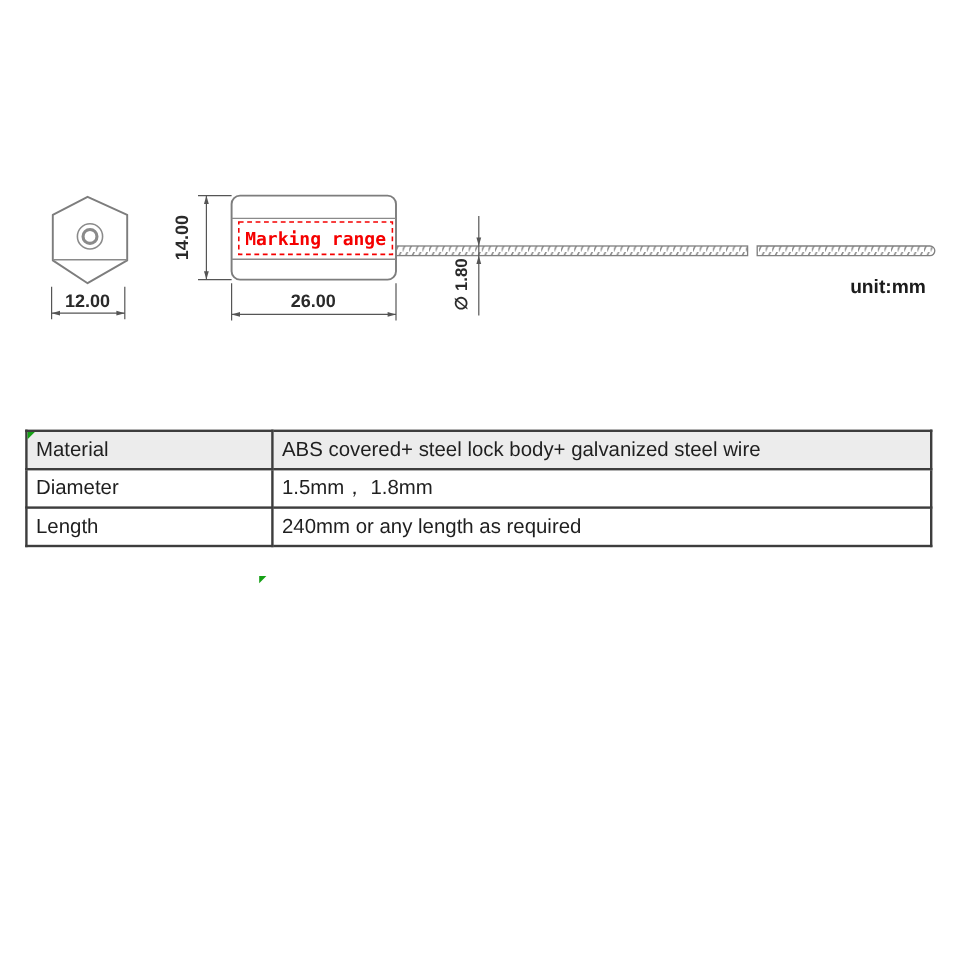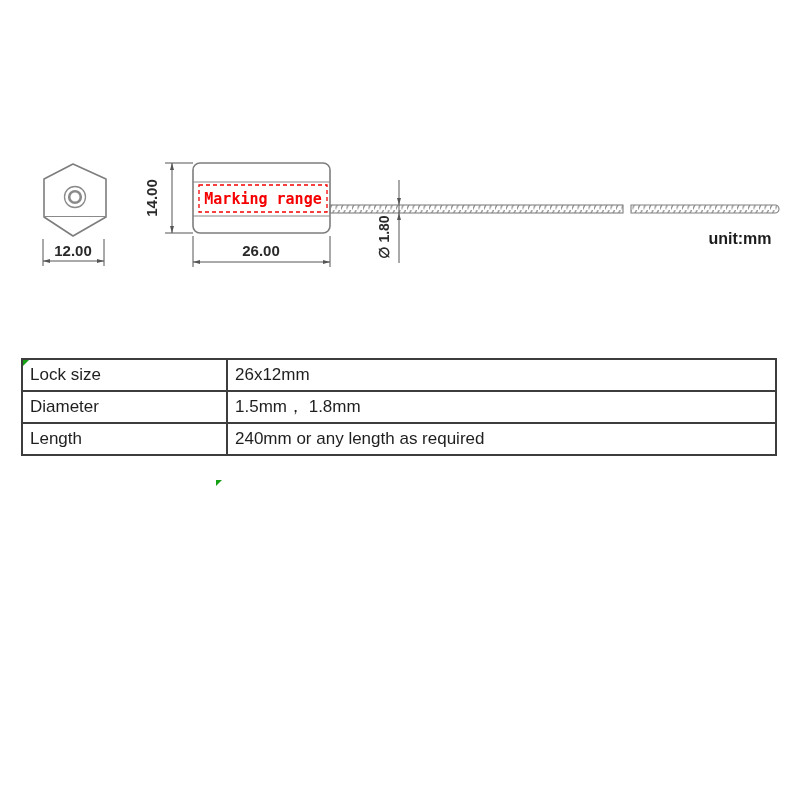--- a/index.html
+++ b/index.html
@@ -93,23 +93,23 @@
       <polygon points="399,205 397,198 401,198" fill="#555555" stroke="none"></polygon>
       <polygon points="399,213 397,220 401,220" fill="#555555" stroke="none"></polygon>
       <text class="diam-text" x="389" y="237" text-anchor="middle" stroke="none" transform="rotate(-90 389 237)">∅ 1.80</text>
     </g>
 
     <text class="unit-text" x="740" y="244" text-anchor="middle">unit:mm</text>
   </svg>
 
   <table class="spec">
     <tbody>
-      <tr class="row-h">
-        <td class="lbl">Lock size</td>
-        <td>26x12mm</td>
+      <tr class="row-h row-material">
+        <td class="lbl">Material</td>
+        <td>ABS covered+ steel lock body+ galvanized steel wire</td>
       </tr>
       <tr class="row-h">
         <td class="lbl">Diameter</td>
         <td>1.5mm， 1.8mm</td>
       </tr>
       <tr class="row-h">
         <td class="lbl">Length</td>
         <td>240mm or any length as required</td>
       </tr>
     </tbody>

